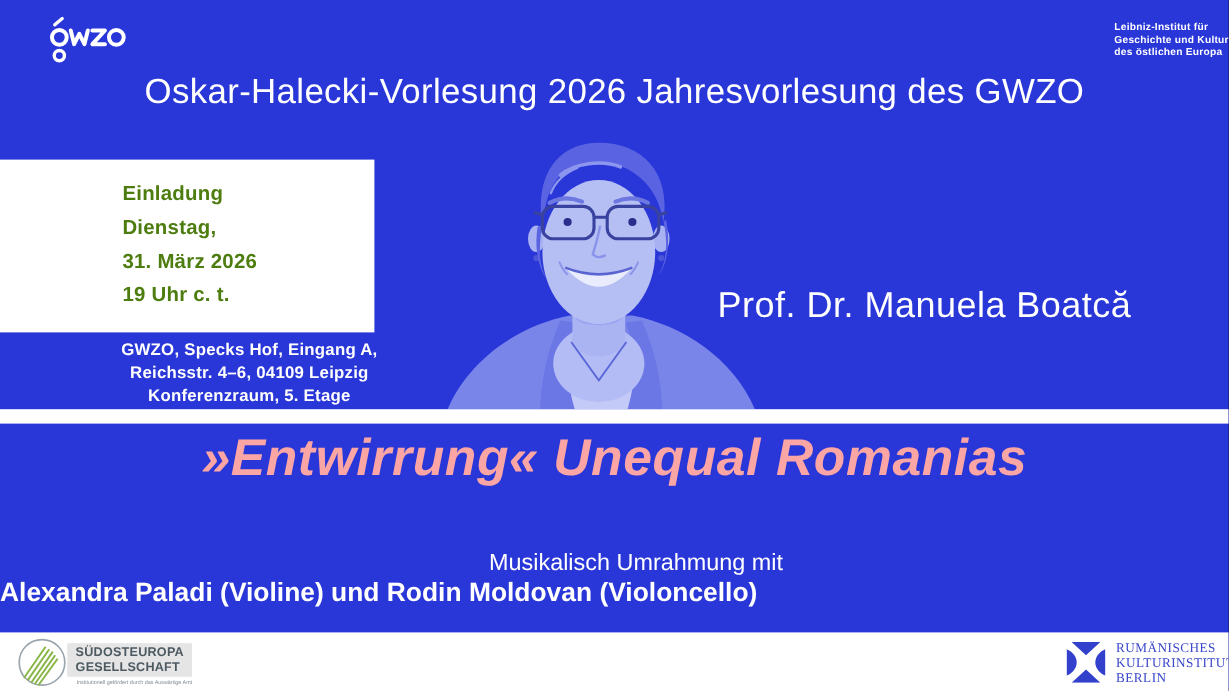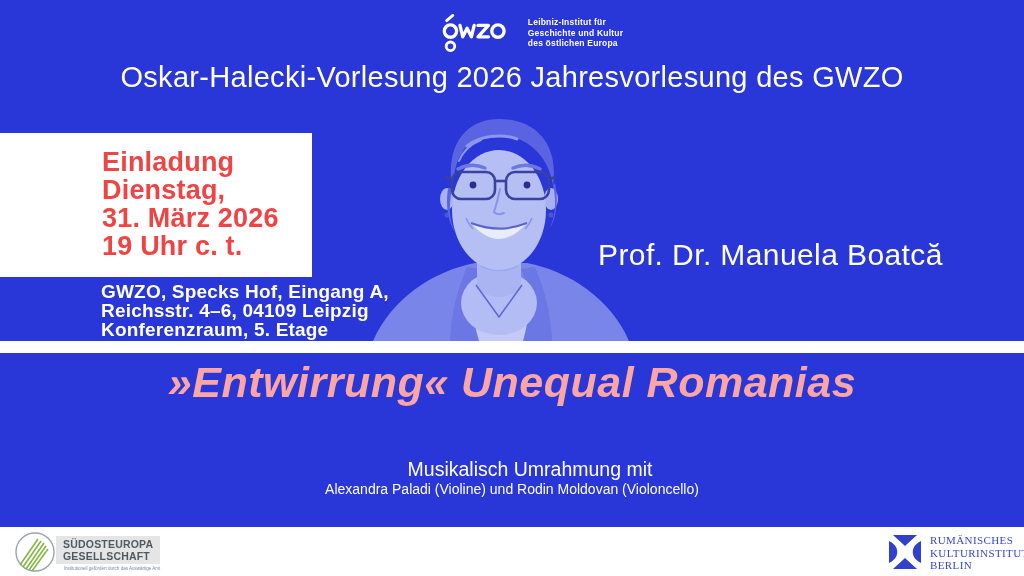--- a/index.html
+++ b/index.html
@@ -4,49 +4,49 @@
 <style>
   * { margin:0; padding:0; box-sizing:border-box; }
   html,body { background:#111; }
   .poster {
     position:relative; width:1024px; height:576px; overflow:hidden;
     background:#2936d8;
     font-family:"Liberation Sans", sans-serif;
   }
   
   .gwzo-row { position:absolute; top:8px; left:0; right:0; height:50px;
-    display:flex; justify-content:center; align-items:center; gap:12px;margin-left:39px; }
+    display:flex; justify-content:space-between; align-items:center; gap:12px;margin-left:39px; }
   .gwzo-mark { width:76px; height:42px; }
   .gwzo-inst { color:#fff; font-size:8.5px; font-weight:700; line-height:10.5px; letter-spacing:.2px; }
   
   .main-title { position:absolute; top:61px; left:0; width:100%; text-align:center;
     color:#fff; font-size:29px; font-weight:500; letter-spacing:.3px; }
   
   .invite-box { position:absolute; left:0; top:133px; width:312px; height:144px; background:#ffffff; }
   .invite-text { position:absolute; left:102px; top:15px;
-    color:#ef4444; font-size:27px; font-weight:700; line-height:28px; letter-spacing:.2px; }
+    color:#4d7c0f; font-size:17px; font-weight:700; line-height:28px; letter-spacing:.2px; }
   
   .venue { position:absolute; left:101px; top:282px; color:#fff;
-    font-size:19px; font-weight:600; line-height:19px; letter-spacing:.2px; }
+    font-size:14px; font-weight:600; line-height:19px; letter-spacing:.2px;text-align:center; }
   
   .portrait { position:absolute; left:363px; top:113px; width:276px; height:228px; }
   
   .speaker { position:absolute; left:598px; top:238px; color:#fff;
     font-size:30px; font-weight:500; letter-spacing:.4px; white-space:nowrap; }
   
   .stripe { position:absolute; left:0; top:341px; width:100%; height:12px; background:#ffffff; }
   
   .lec-title { position:absolute; top:358px; left:0; width:100%; text-align:center;
     color:#fca5a5; font-size:43px; font-weight:700; font-style:italic; letter-spacing:.5px; }
   .lec-sub { position:absolute; top:420px; left:0; width:100%; text-align:center;
     color:#fff; font-size:21px; font-weight:500; font-style:italic; }
   .music1 { position:absolute; top:458px; left:0; width:100%; text-align:center;
     color:#fff; font-size:19.5px; font-weight:500;padding-left:36px; }
-  .music2 { position:absolute; top:481px; left:0; width:100%; text-align:center;
-    color:#fff; font-size:14px; font-weight:400; }
+  .music2 { position:absolute; top:481px; left:0; width:100%; 
+    color:#fff; font-size:22px; font-weight:700; }
   
   .footer { position:absolute; left:0; top:527px; width:100%; height:49px; background:#ffffff; }
   .sog { position:absolute; left:12px; top:2px; width:200px; height:47px; }
   .sog-circle { position:absolute; left:0; top:2px; width:48px; height:42px; }
   .sog-yellow { position:absolute; left:44px; top:7px; width:104px; height:28px;
     background:#e5e5e5; padding:2px 0 0 7px; }
   .sog-yellow .l { font-size:10.5px; font-weight:700; color:#4d5a62; line-height:12px; letter-spacing:.2px; }
   .sog-caption { position:absolute; left:40px; top:37px; width:120px;
     font-size:4.5px; color:#7d8b96; text-align:center; }
   .rki { position:absolute; left:888px; top:6px; width:136px; height:42px; }

